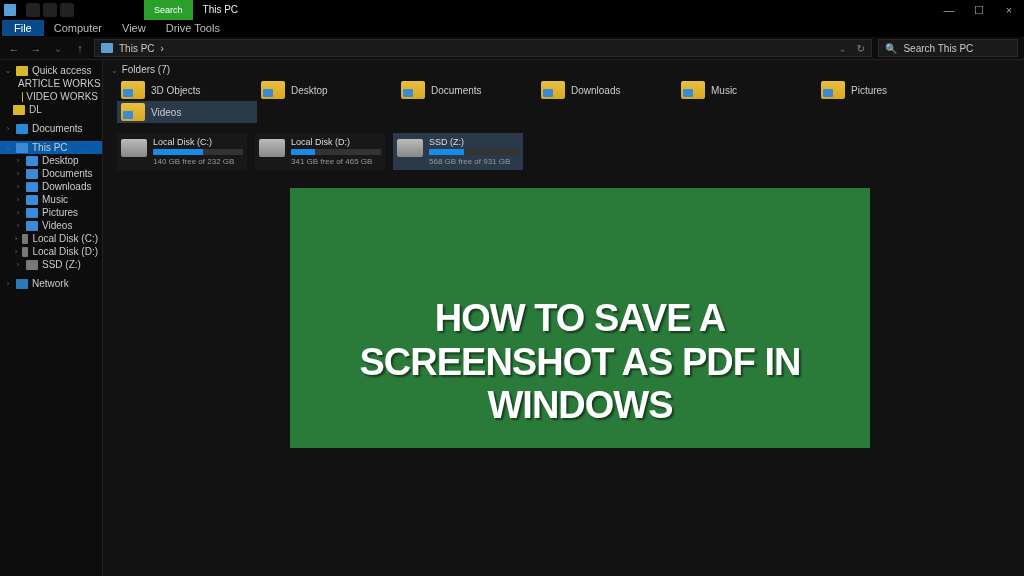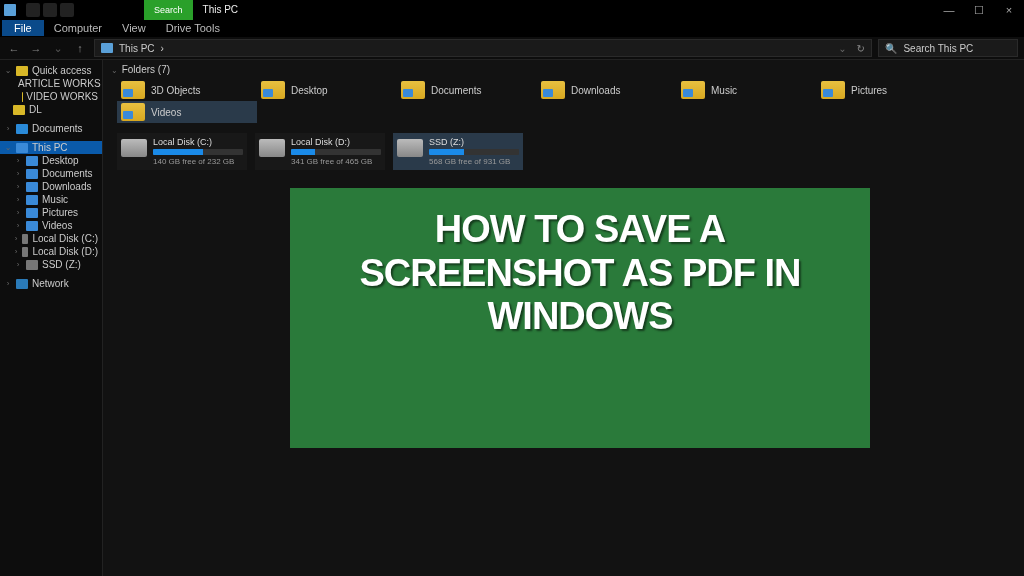--- a/index.html
+++ b/index.html
@@ -50,21 +50,21 @@
 .drives{display:flex;gap:8px;padding:4px 0 0 14px}
 .drive{width:130px;background:#181818;padding:4px;display:flex;gap:6px;align-items:flex-start}
 .drive.sel{background:#2a3a4a}
 .drive .dico{width:26px;height:18px;background:linear-gradient(#bbb,#888);border-radius:2px;margin-top:2px}
 .drive .dinfo{flex:1}
 .drive .dname{font-size:9px;color:#ddd}
 .drive .dbar{height:6px;background:#333;margin:2px 0;border-radius:1px;overflow:hidden}
 .drive .dfill{height:100%;background:#1a8ae8}
 .drive .dfree{font-size:8px;color:#999}
 
-.banner{position:absolute;left:290px;top:188px;width:580px;height:260px;background:#2a7a3a;display:flex;align-items:flex-start;justify-content:center;padding:20px}
+.banner{position:absolute;left:290px;top:188px;width:580px;height:260px;background:#2a7a3a;display:flex;align-items:flex-end;justify-content:center;padding:20px}
 .banner-text{color:#fff;font-size:38px;font-weight:900;text-align:center;line-height:1.15;letter-spacing:-1px;text-shadow:2px 2px 2px rgba(0,0,0,.5)}
 </style>
 </head>
 <body>
 
 <div class="titlebar">
   <div class="tb-left">
     <span class="tb-ico"></span>
     <div class="qat">
       <span></span>

